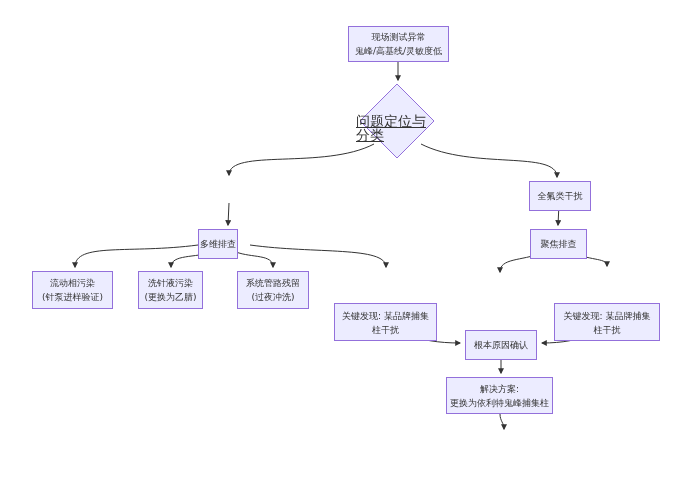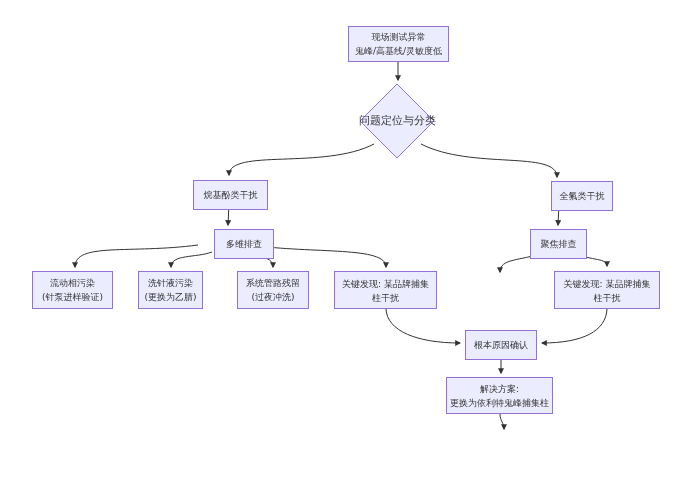--- a/index.html
+++ b/index.html
@@ -21,27 +21,26 @@
     font-size:9px;
     line-height:14px;
     display:flex;
     flex-direction:column;
     align-items:center;
     justify-content:center;
     text-align:center;
     padding:14px 3px;
   }
   .node .ln{white-space:nowrap;}
-  .node.wrap{display:block;padding:5px 7px;}
+  .node.wrap{display:block;padding:5px 7px;margin-top:32px;}
   .diamond-label{
     position:absolute;
     left:356px;top:114px;width:83px;
-    text-align:center;
     color:#333333;
-    font-size:11px;line-height:14px;
+    font-size:14px;line-height:14px;text-decoration:underline;
   }
 </style>
 </head>
 <body>
 
 <div id="canvas">
 
   <svg id="edges" width="700" height="497" viewBox="0 0 700 497" aria-hidden="true">
     <defs>
       <marker id="arrow" viewBox="0 0 10 10" refX="8" refY="5" markerWidth="6" markerHeight="6" orient="auto-start-reverse">
@@ -68,29 +67,26 @@
     <polygon points="397,84 434,121 397,158 360,121" fill="#ECECFF" stroke="#9370DB" stroke-width="1"></polygon>
   </svg>
 
   <div class="node" style="left:348px;top:26px;width:101px;height:36px">
     <div class="ln">现场测试异常</div>
     <div class="ln">鬼峰/高基线/灵敏度低</div>
   </div>
 
   <div class="diamond-label">问题定位与分类</div>
 
-  <div class="node" style="left:193px;top:180px;width:75px;height:23px">
-    <div class="ln">烷基酚类干扰</div>
-  </div>
 
-  <div class="node" style="left:551px;top:181px;width:62px;height:30px">
+  <div class="node" style="left:529px;top:181px;width:62px;height:30px">
     <div class="ln">全氟类干扰</div>
   </div>
 
-  <div class="node" style="left:214px;top:229px;width:60px;height:23px">
+  <div class="node" style="left:198px;top:229px;width:40px;height:23px">
     <div class="ln">多维排查</div>
   </div>
 
   <div class="node" style="left:530px;top:229px;width:57px;height:24px">
     <div class="ln">聚焦排查</div>
   </div>
 
   <div class="node" style="left:32px;top:271px;width:81px;height:38px">
     <div class="ln">流动相污染</div>
     <div class="ln">(针泵进样验证)</div>

